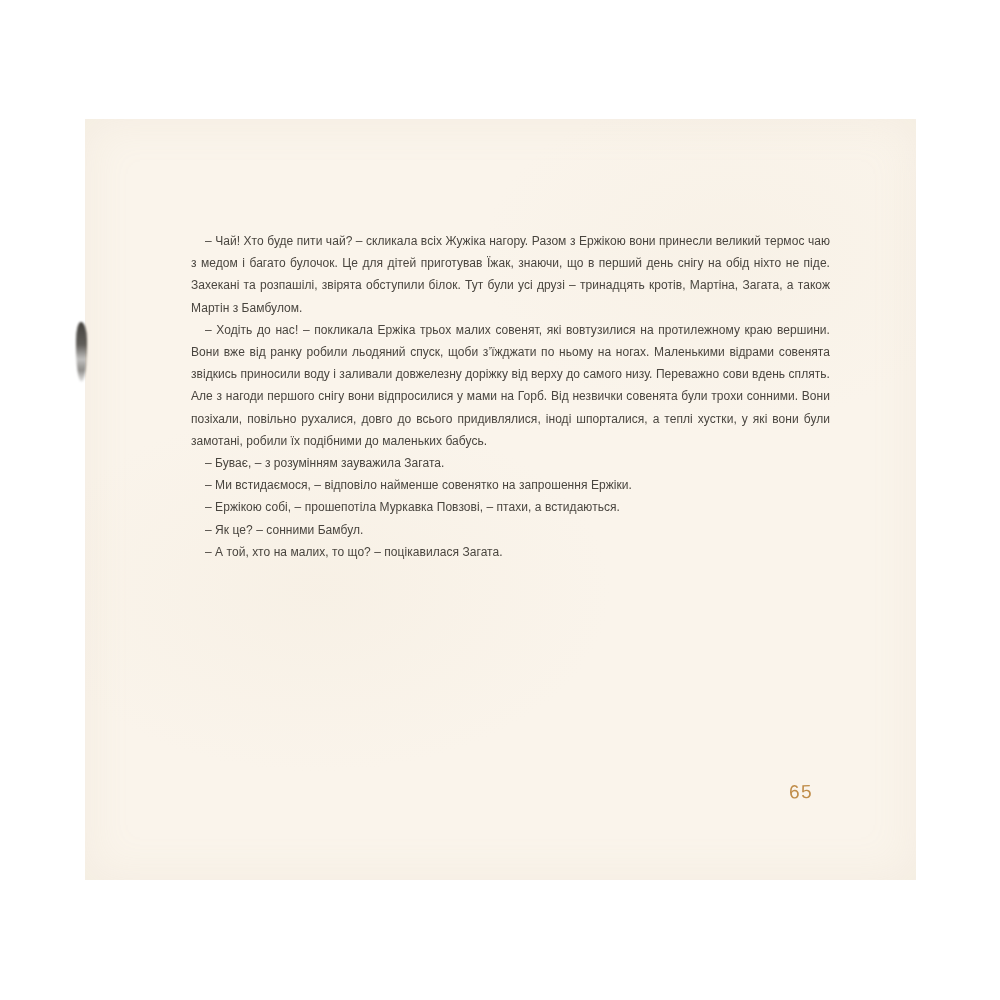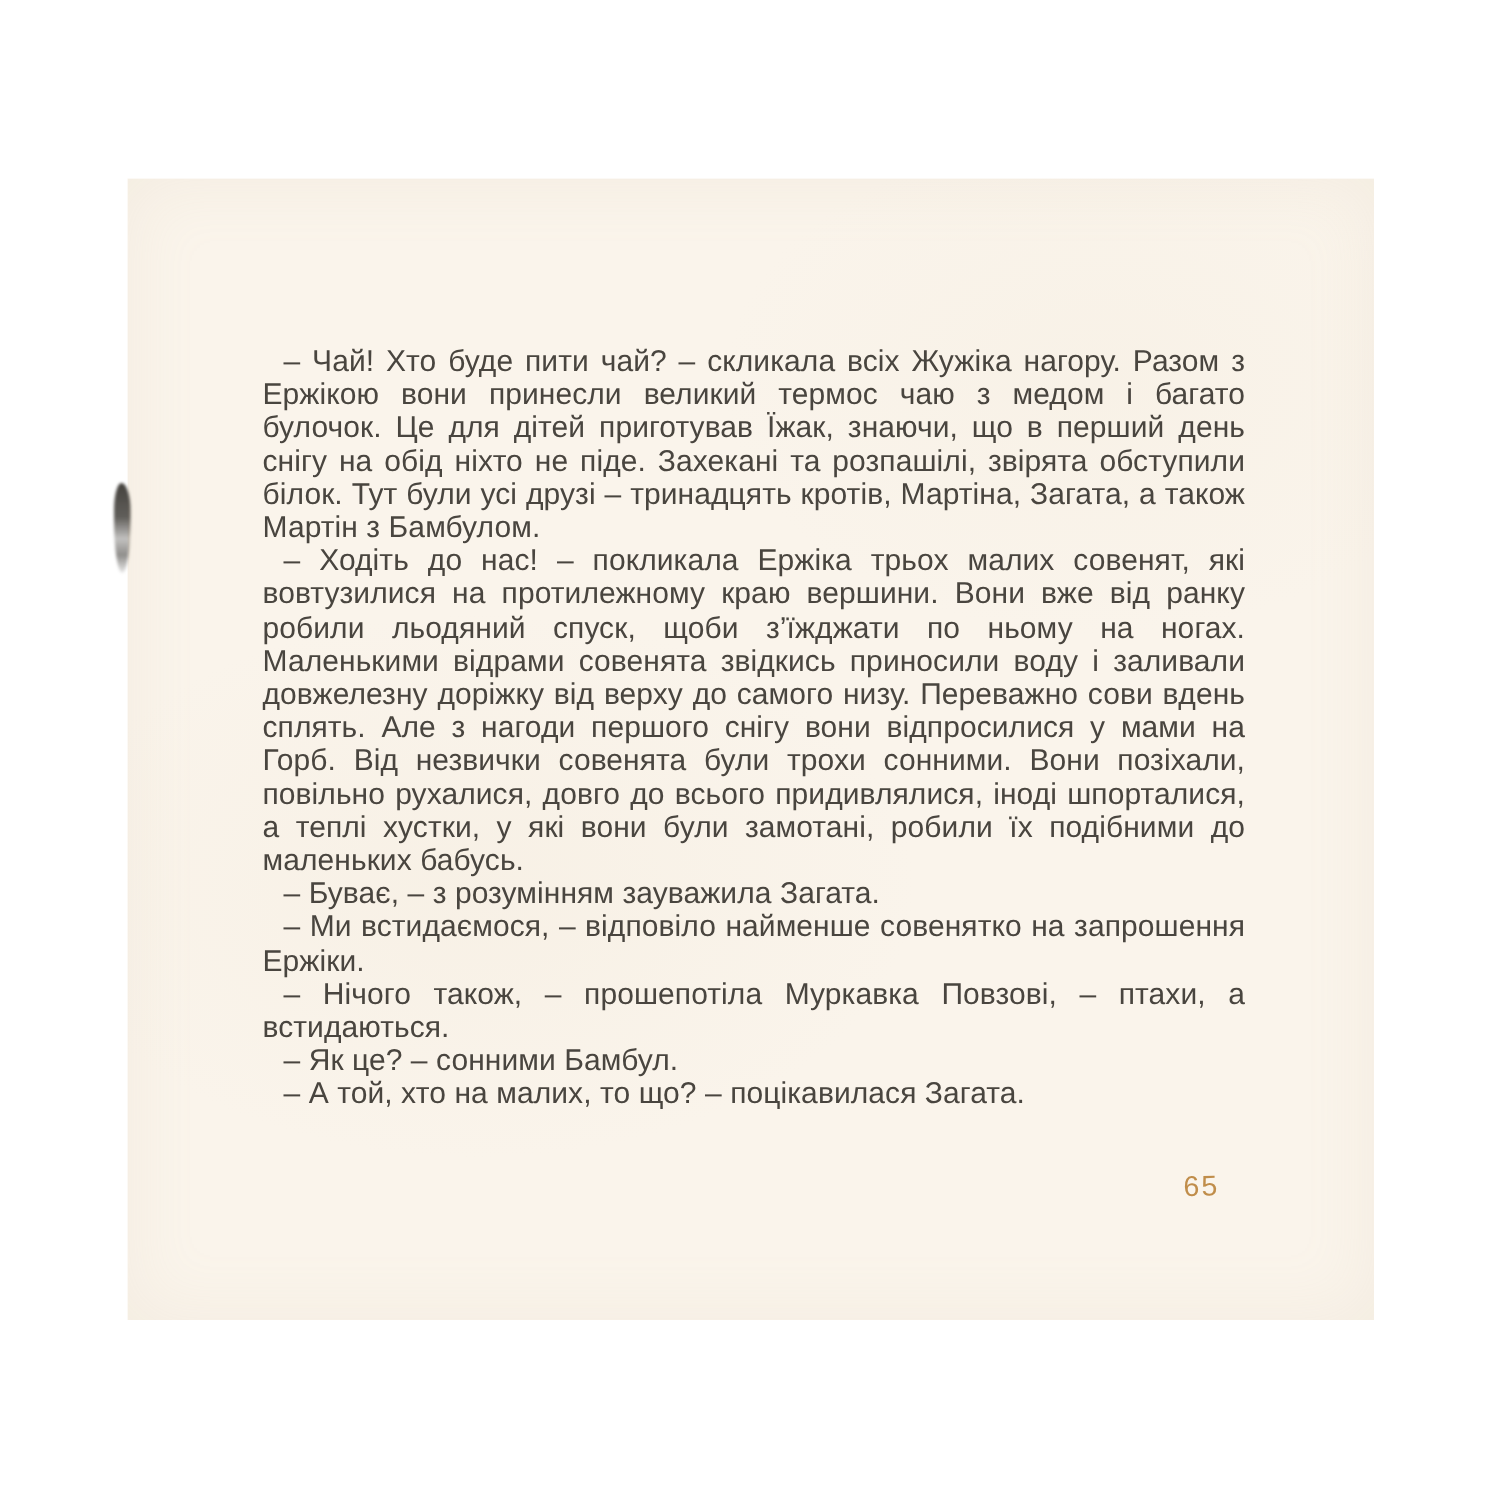--- a/index.html
+++ b/index.html
@@ -31,26 +31,27 @@
       var(--paper);
     box-shadow:inset 0 0 46px rgba(205,188,160,0.14);
   }
   .textblock{
     position:absolute;
     left:90px;top:111px;
     width:655px;
     color:var(--text);
   }
   .para{
-    font-size:20px;
+    font-size:12px;
     line-height:22.2px;
     text-align:justify;
     text-indent:14px;
     letter-spacing:0.05px;
     color:var(--text);
+    margin-left:16px;
   }
   .pagenum{
     position:absolute;
     left:704px;top:662px;
     width:32px;
     font-size:19px;
     letter-spacing:1.5px;
     color:var(--page_number);
     transform:rotate(-2deg);
   }
@@ -73,19 +74,19 @@
 <body>
 
 <div class="stage">
   <div class="paper">
     <div class="smudge"></div>
     <div class="textblock">
         <p class="para">– Чай! Хто буде пити чай? – скликала всіх Жужіка нагору. Разом з Ержікою вони принесли великий термос чаю з медом і багато булочок. Це для дітей приготував Їжак, знаючи, що в перший день снігу на обід ніхто не піде. Захекані та розпашілі, звірята обступили білок. Тут були усі друзі – тринадцять кротів, Мартіна, Загата, а також Мартін з Бамбулом.</p>
         <p class="para">– Ходіть до нас! – покликала Ержіка трьох малих совенят, які вовтузилися на протилежному краю вершини. Вони вже від ранку робили льодяний спуск, щоби з’їжджати по ньому на ногах. Маленькими відрами совенята звідкись приносили воду і заливали довжелезну доріжку від верху до самого низу. Переважно сови вдень сплять. Але з нагоди першого снігу вони відпросилися у мами на Горб. Від незвички совенята були трохи сонними. Вони позіхали, повільно рухалися, довго до всього придивлялися, іноді шпорталися, а теплі хустки, у які вони були замотані, робили їх подібними до маленьких бабусь.</p>
         <p class="para">– Буває, – з розумінням зауважила Загата.</p>
         <p class="para">– Ми встидаємося, – відповіло найменше совенятко на запрошення Ержіки.</p>
-        <p class="para">– Нічого також, – прошепотіла Муркавка Повзові, – птахи, а встидаються.</p>
+        <p class="para">– Ержікою собі, – прошепотіла Муркавка Повзові, – птахи, а встидаються.</p>
         <p class="para">– Як це? – сонними Бамбул.</p>
         <p class="para">– А той, хто на малих, то що? – поцікавилася Загата.</p>
       </div>
     <div class="pagenum">65</div>
   </div>
 </div>
 
 </body></html>

